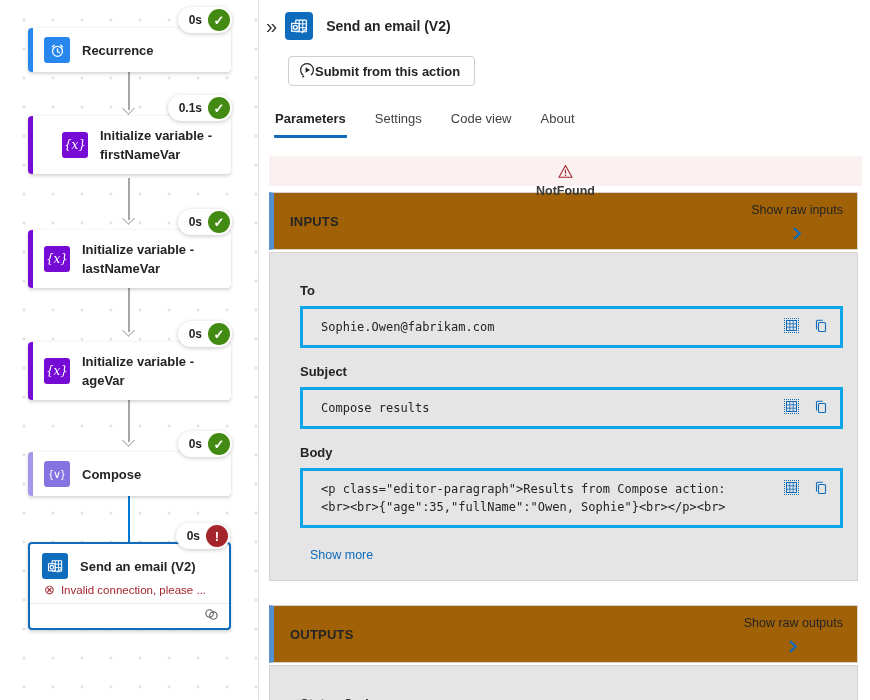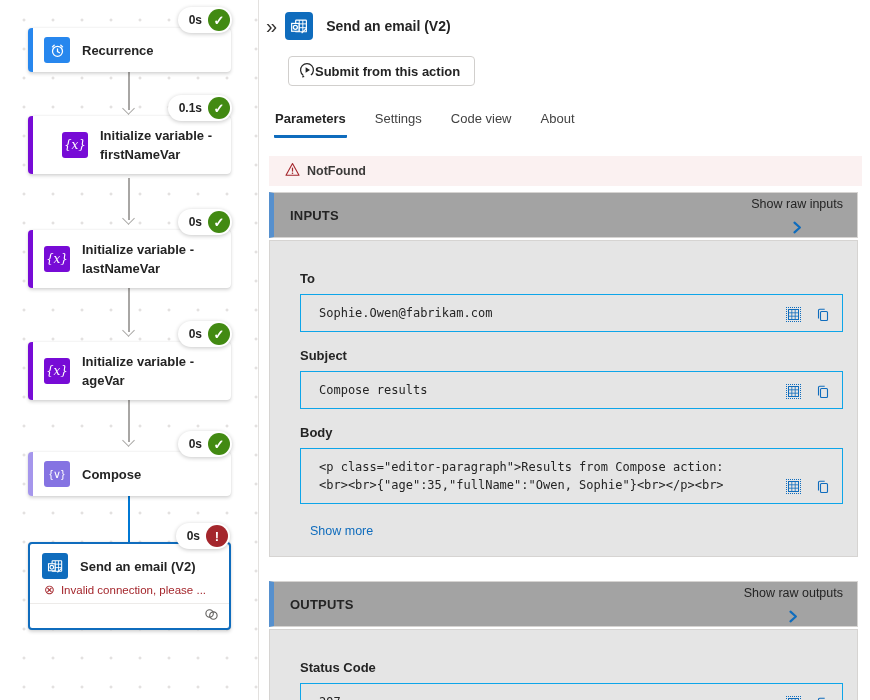--- a/index.html
+++ b/index.html
@@ -62,35 +62,35 @@
     background:#fff; border:1px solid #D1CFCD; border-radius:4px; height:30px;
     padding:0 14px 0 10px; font-family:inherit; font-size:13px; font-weight:600;
     color:#242424; cursor:pointer; }
 
   .tabs { display:flex; margin:25px 0 0 15px; }
   .tab { font-size:13px; color:#424242; margin-right:27px; padding:0 1px 9px 1px;
     border-bottom:3px solid transparent; cursor:pointer; }
   .tab.active { font-weight:700; color:#242424; border-bottom-color:#0F6CBD;
     border-radius:0 0 1px 1px; }
 
-  .warnbar { display:flex; align-items:center; gap:7px; margin:18px 8px 0 10px;
-    height:30px; background:#FBF1F1; padding:0 16px; }
+  .warnbar { display:flex; align-items:center; gap:1px; margin:18px 8px 0 10px;
+    height:30px; background:#FBF1F1; padding:8px 16px;flex-direction:column; }
   .warntext { font-size:12.5px; font-weight:700; color:#3B3A39; }
 
   .secbanner { display:flex; align-items:center; justify-content:space-between;
-    margin:6px 12px 0 10px; height:46px; border:1px solid #D6D4D2;
-    border-left:5px solid #5690CE; padding:0 14px 0 16px; background:#a3a3a3; }
+    margin:6px 12px 0 10px; height:58px; border:1px solid #D6D4D2;
+    border-left:5px solid #5690CE; padding:0 14px 0 16px; background:#a16207; }
   .sechead { font-size:13px; font-weight:700; letter-spacing:.2px; }
   .rawlink { display:flex; align-items:center; gap:10px; font-size:12.5px;
     color:#242424; cursor:pointer;flex-direction:column; }
 
   .secbody { margin:2px 12px 0 10px; border:1px solid #D6D4D2; background:#e5e5e5;
     padding:30px 14px 16px 30px; }
   .flabel { font-size:13px; font-weight:600; margin-bottom:8px; }
-  .fbox { display:flex; align-items:flex-end; border:1px solid #0ea5e9;
+  .fbox { display:flex; align-items:flex-start; border:3px solid #0ea5e9;
     min-height:36px; padding:9px 12px 9px 18px; margin-bottom:16px; }
   .fval { font-family:"DejaVu Sans Mono", monospace; font-size:12px; line-height:18px;
     color:#242424; word-break:break-word; padding-right:12px; }
   .ficons { margin-left:auto; display:flex; align-items:center; gap:15px; flex:0 0 auto; }
   .gicon { display:flex; border:1px dotted #0F6CBD; padding:1px; cursor:pointer; }
   .cicon { display:flex; cursor:pointer; }
   .showmore { display:inline-block; margin:4px 0 2px 10px; font-size:12.5px;
     color:#0F6CBD; cursor:pointer; }
   .secbanner.outputs { margin-top:24px; }
 </style>

